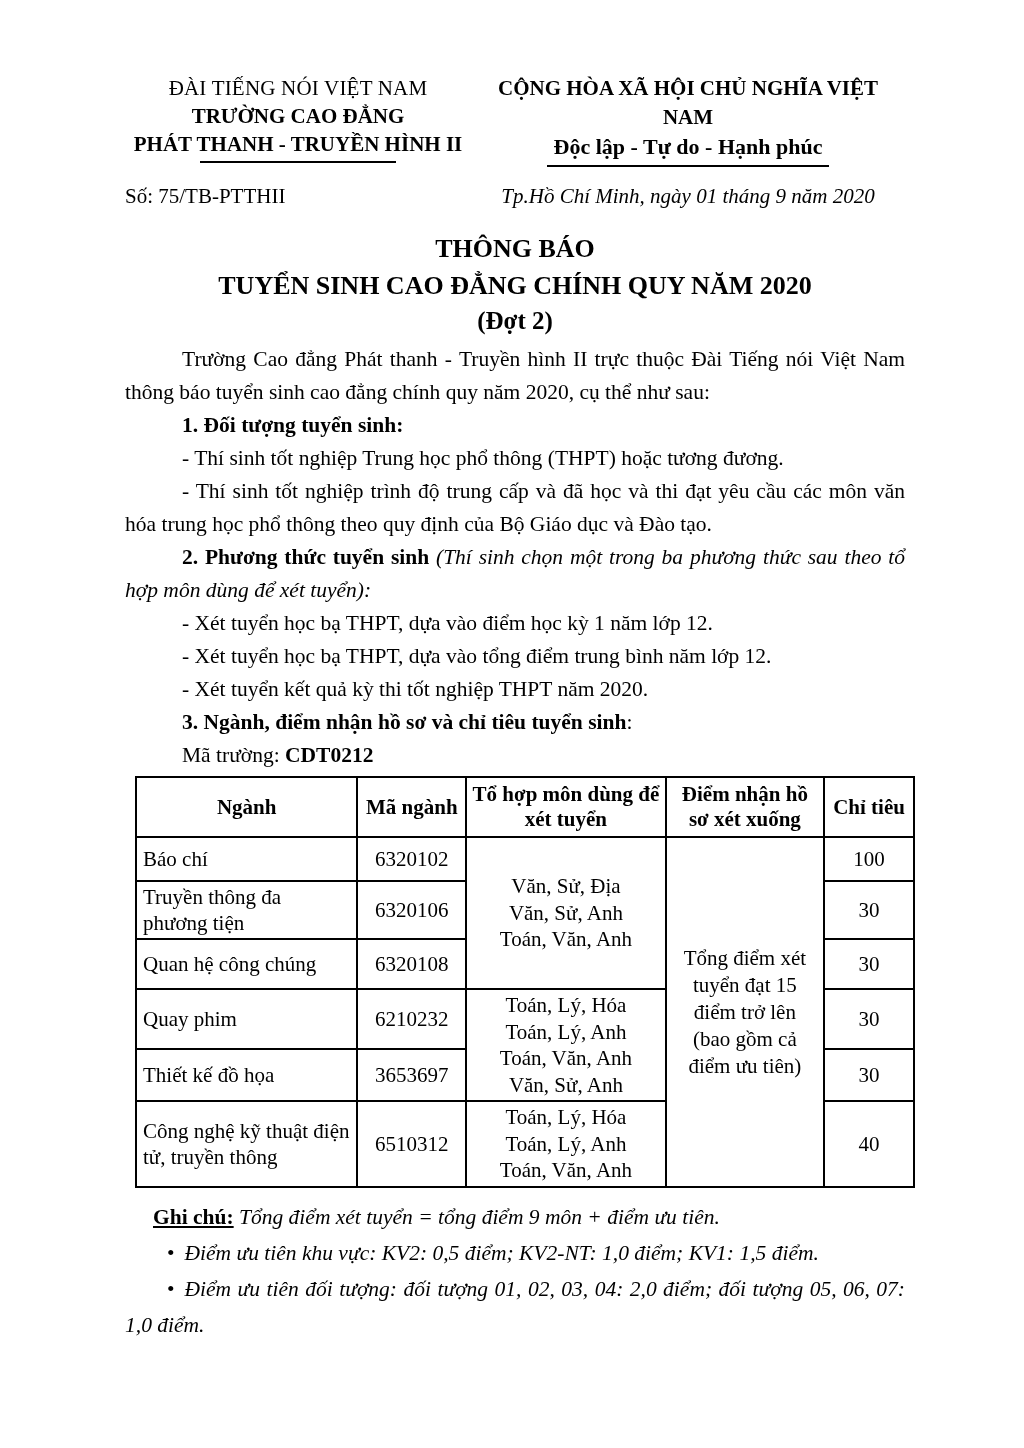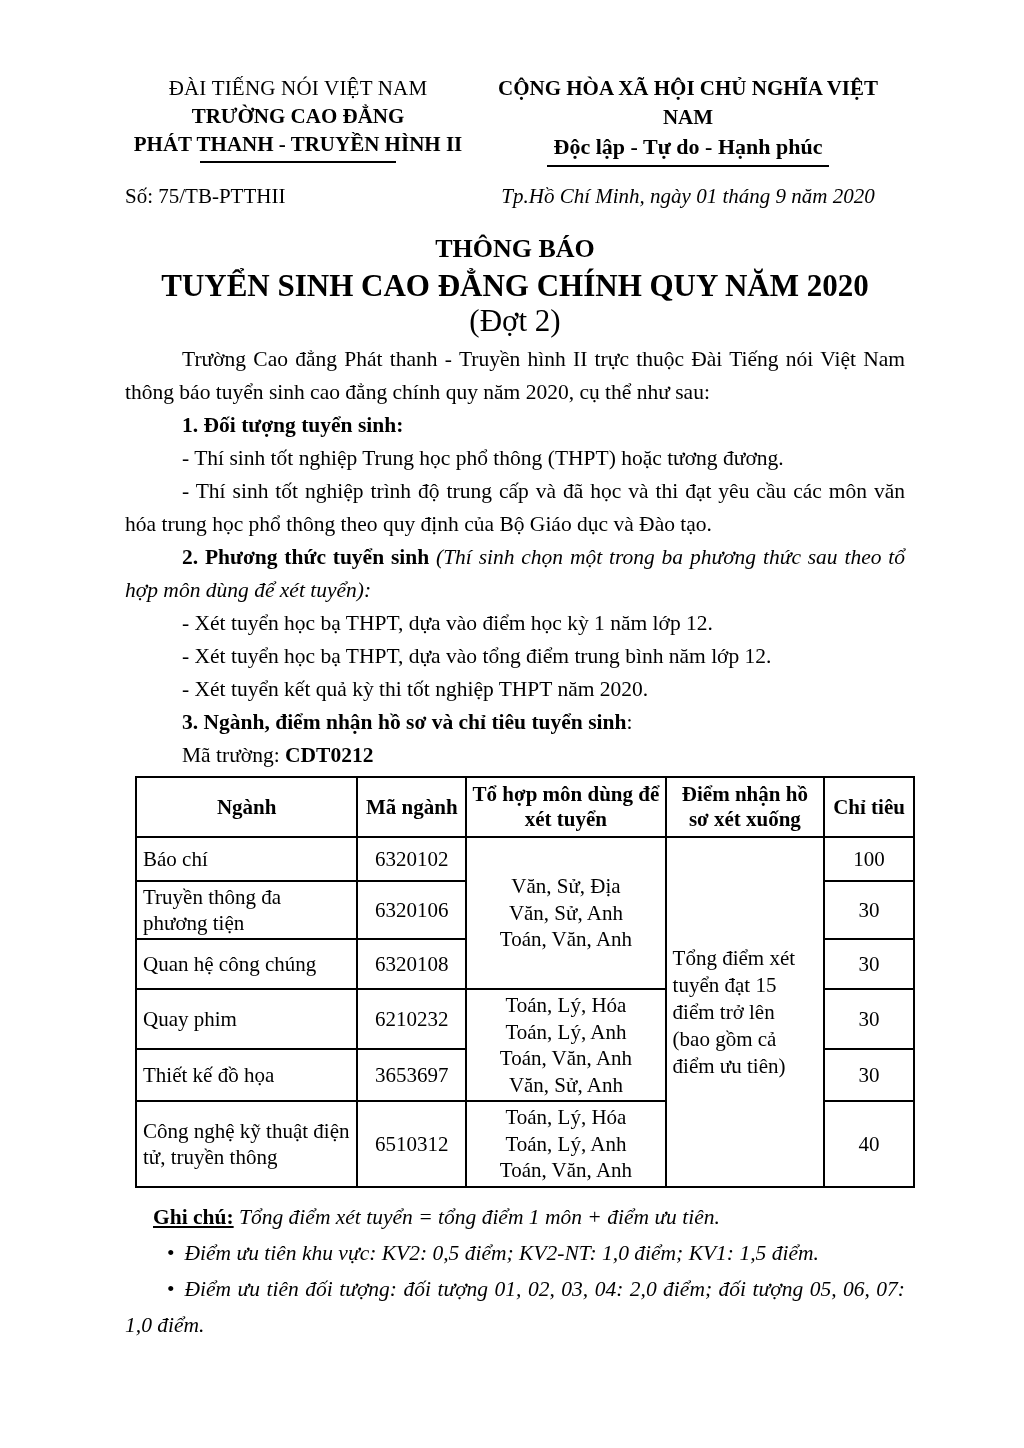--- a/index.html
+++ b/index.html
@@ -24,22 +24,22 @@
   .rule-org { width: 196px; }
   .rule-rep { width: 282px; }
 
   .num-date-row { display: flex; margin-top: 17px; }
   .doc-number { width: 346px; text-align: left; font-size: 21px; }
   .place-date { flex: 1; text-align: center; font-style: italic; font-size: 21px; }
 
   
   .title-block { text-align: center; margin-top: 21px; }
   .title-1 { font-size: 26px; font-weight: bold; line-height: 38px; }
-  .title-2 { font-size: 31px; font-weight: bold; line-height: 36px; }
-  .title-3 { font-size: 31px; font-weight: normal; line-height: 34px; }
+  .title-2 { font-size: 26px; font-weight: bold; line-height: 36px; }
+  .title-3 { font-size: 25px; font-weight: bold; line-height: 34px; }
 
   
   .body-text { margin-top: 5px; font-size: 21.5px; line-height: 33px; }
   .para { text-align: justify; text-indent: 57px; }
   .line { margin-left: 57px; }
   .b { font-weight: bold; }
   .i { font-style: italic; }
 
   
   table.adm {
@@ -50,21 +50,21 @@
   }
   table.adm th, table.adm td {
     border: 2px solid #000;
     vertical-align: middle;
     padding: 2px 6px;
   }
   table.adm th { font-weight: bold; text-align: center; line-height: 25px; padding: 4px 4px; }
   td.c-nganh { text-align: left; padding-left: 9px; line-height: 26px; }
   td.c-ma, td.c-chitieu { text-align: center; }
   td.c-tohop { text-align: center; line-height: 26.5px; padding: 2px 2px; }
-  td.c-diem { text-align: left; line-height: 27px; padding: 2px 9px; }
+  td.c-diem { text-align: center; line-height: 27px; padding: 2px 9px; }
   tr.r-head { height: 56px; }
   tr.r1 { height: 44px; } tr.r2 { height: 58px; } tr.r3 { height: 50px; }
   tr.r4 { height: 58px; } tr.r5 { height: 50px; } tr.r6 { height: 86px; }
 
   
   .notes { margin-top: 11px; font-size: 21.5px; line-height: 36px; }
   .notes .n-line { text-align: justify; }
   .ind-ghichu { text-indent: 28px; }
   .ind-bullet { text-indent: 42px; }
   .ind-bullet2 { text-indent: 60px; }
@@ -179,18 +179,18 @@
           <div>Toán, Lý, Hóa</div>
           <div>Toán, Lý, Anh</div>
           <div>Toán, Văn, Anh</div>
         </td>
         <td class="c-chitieu">40</td>
       </tr>
     </tbody>
   </table>
 
   <div class="notes">
-    <p class="n-line ind-ghichu"><span class="b u">Ghi chú:</span><span class="i"> Tổng điểm xét tuyển = tổng điểm 1 môn + điểm ưu tiên.</span></p>
+    <p class="n-line ind-ghichu"><span class="b u">Ghi chú:</span><span class="i"> Tổng điểm xét tuyển = tổng điểm 9 môn + điểm ưu tiên.</span></p>
     <p class="n-line ind-bullet i"><span class="bullet">•</span><span>Điểm ưu tiên khu vực: KV2: 0,5 điểm; KV2-NT: 1,0 điểm; KV1: 1,5 điểm.</span></p>
     <p class="n-line ind-bullet i"><span class="bullet">•</span><span>Điểm ưu tiên đối tượng: đối tượng 01, 02, 03, 04: 2,0 điểm; đối tượng 05, 06, 07: 1,0 điểm.</span></p>
   </div>
 
 </div>
 
 </body></html>

